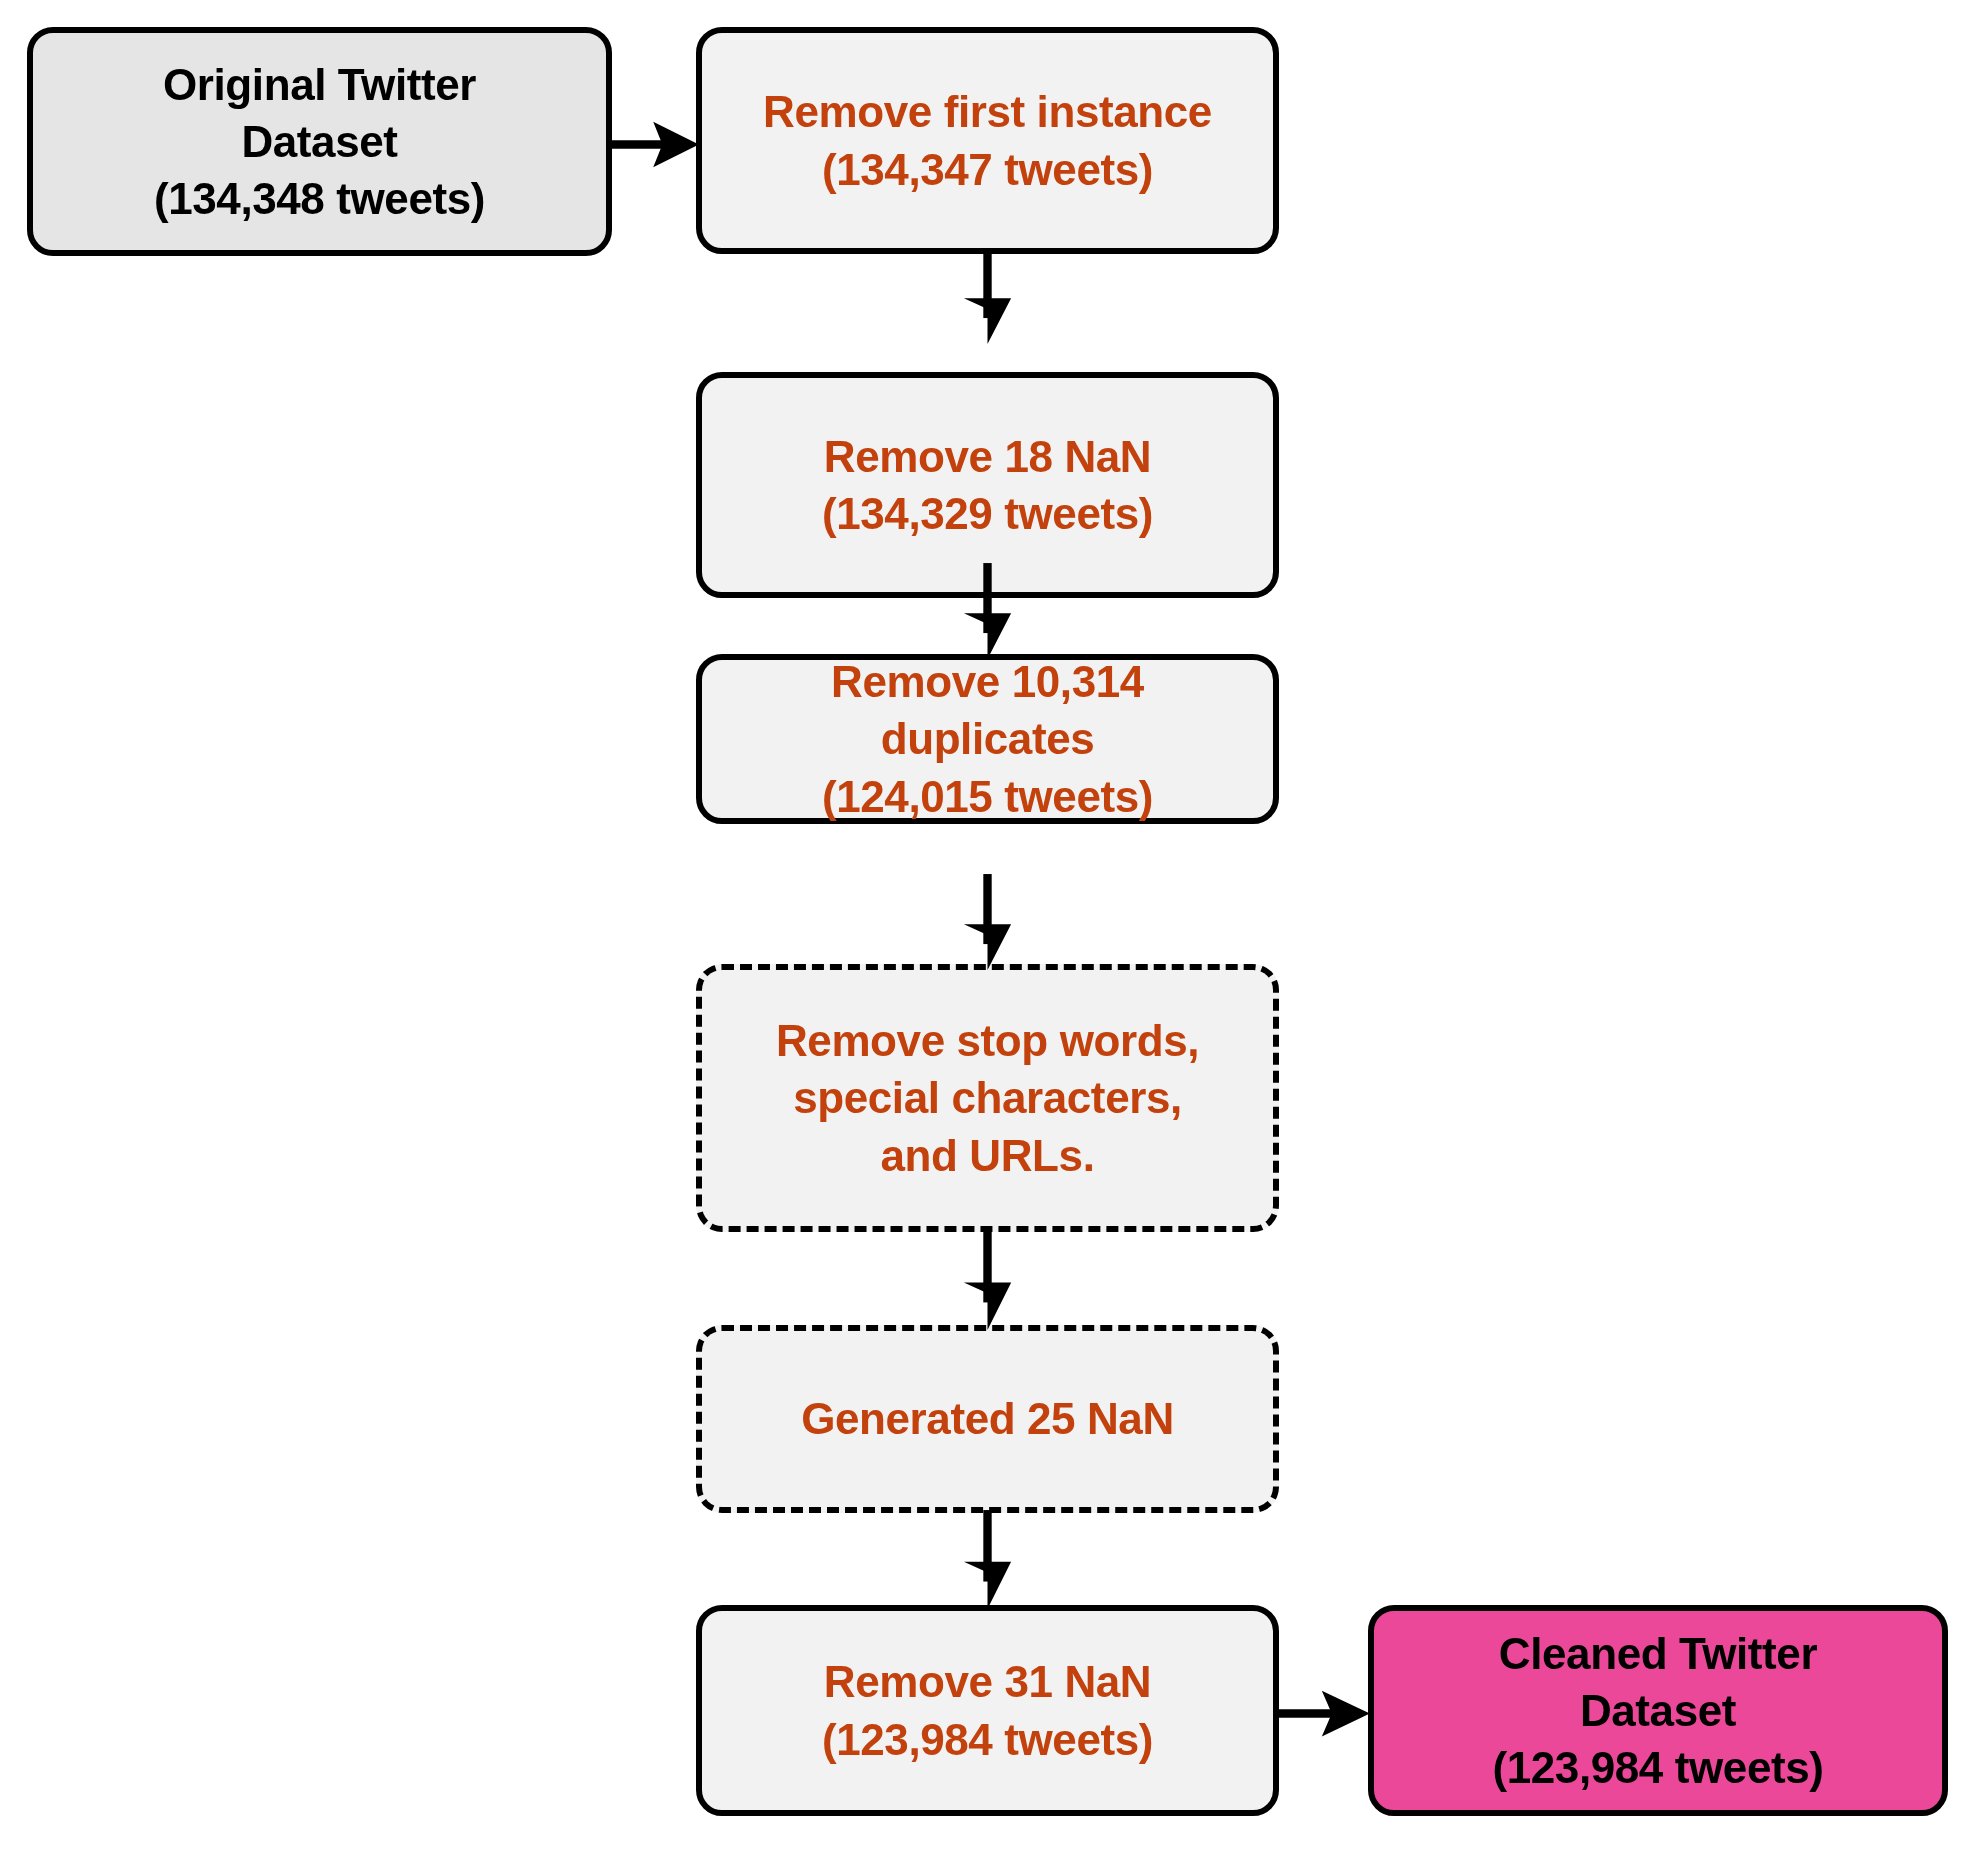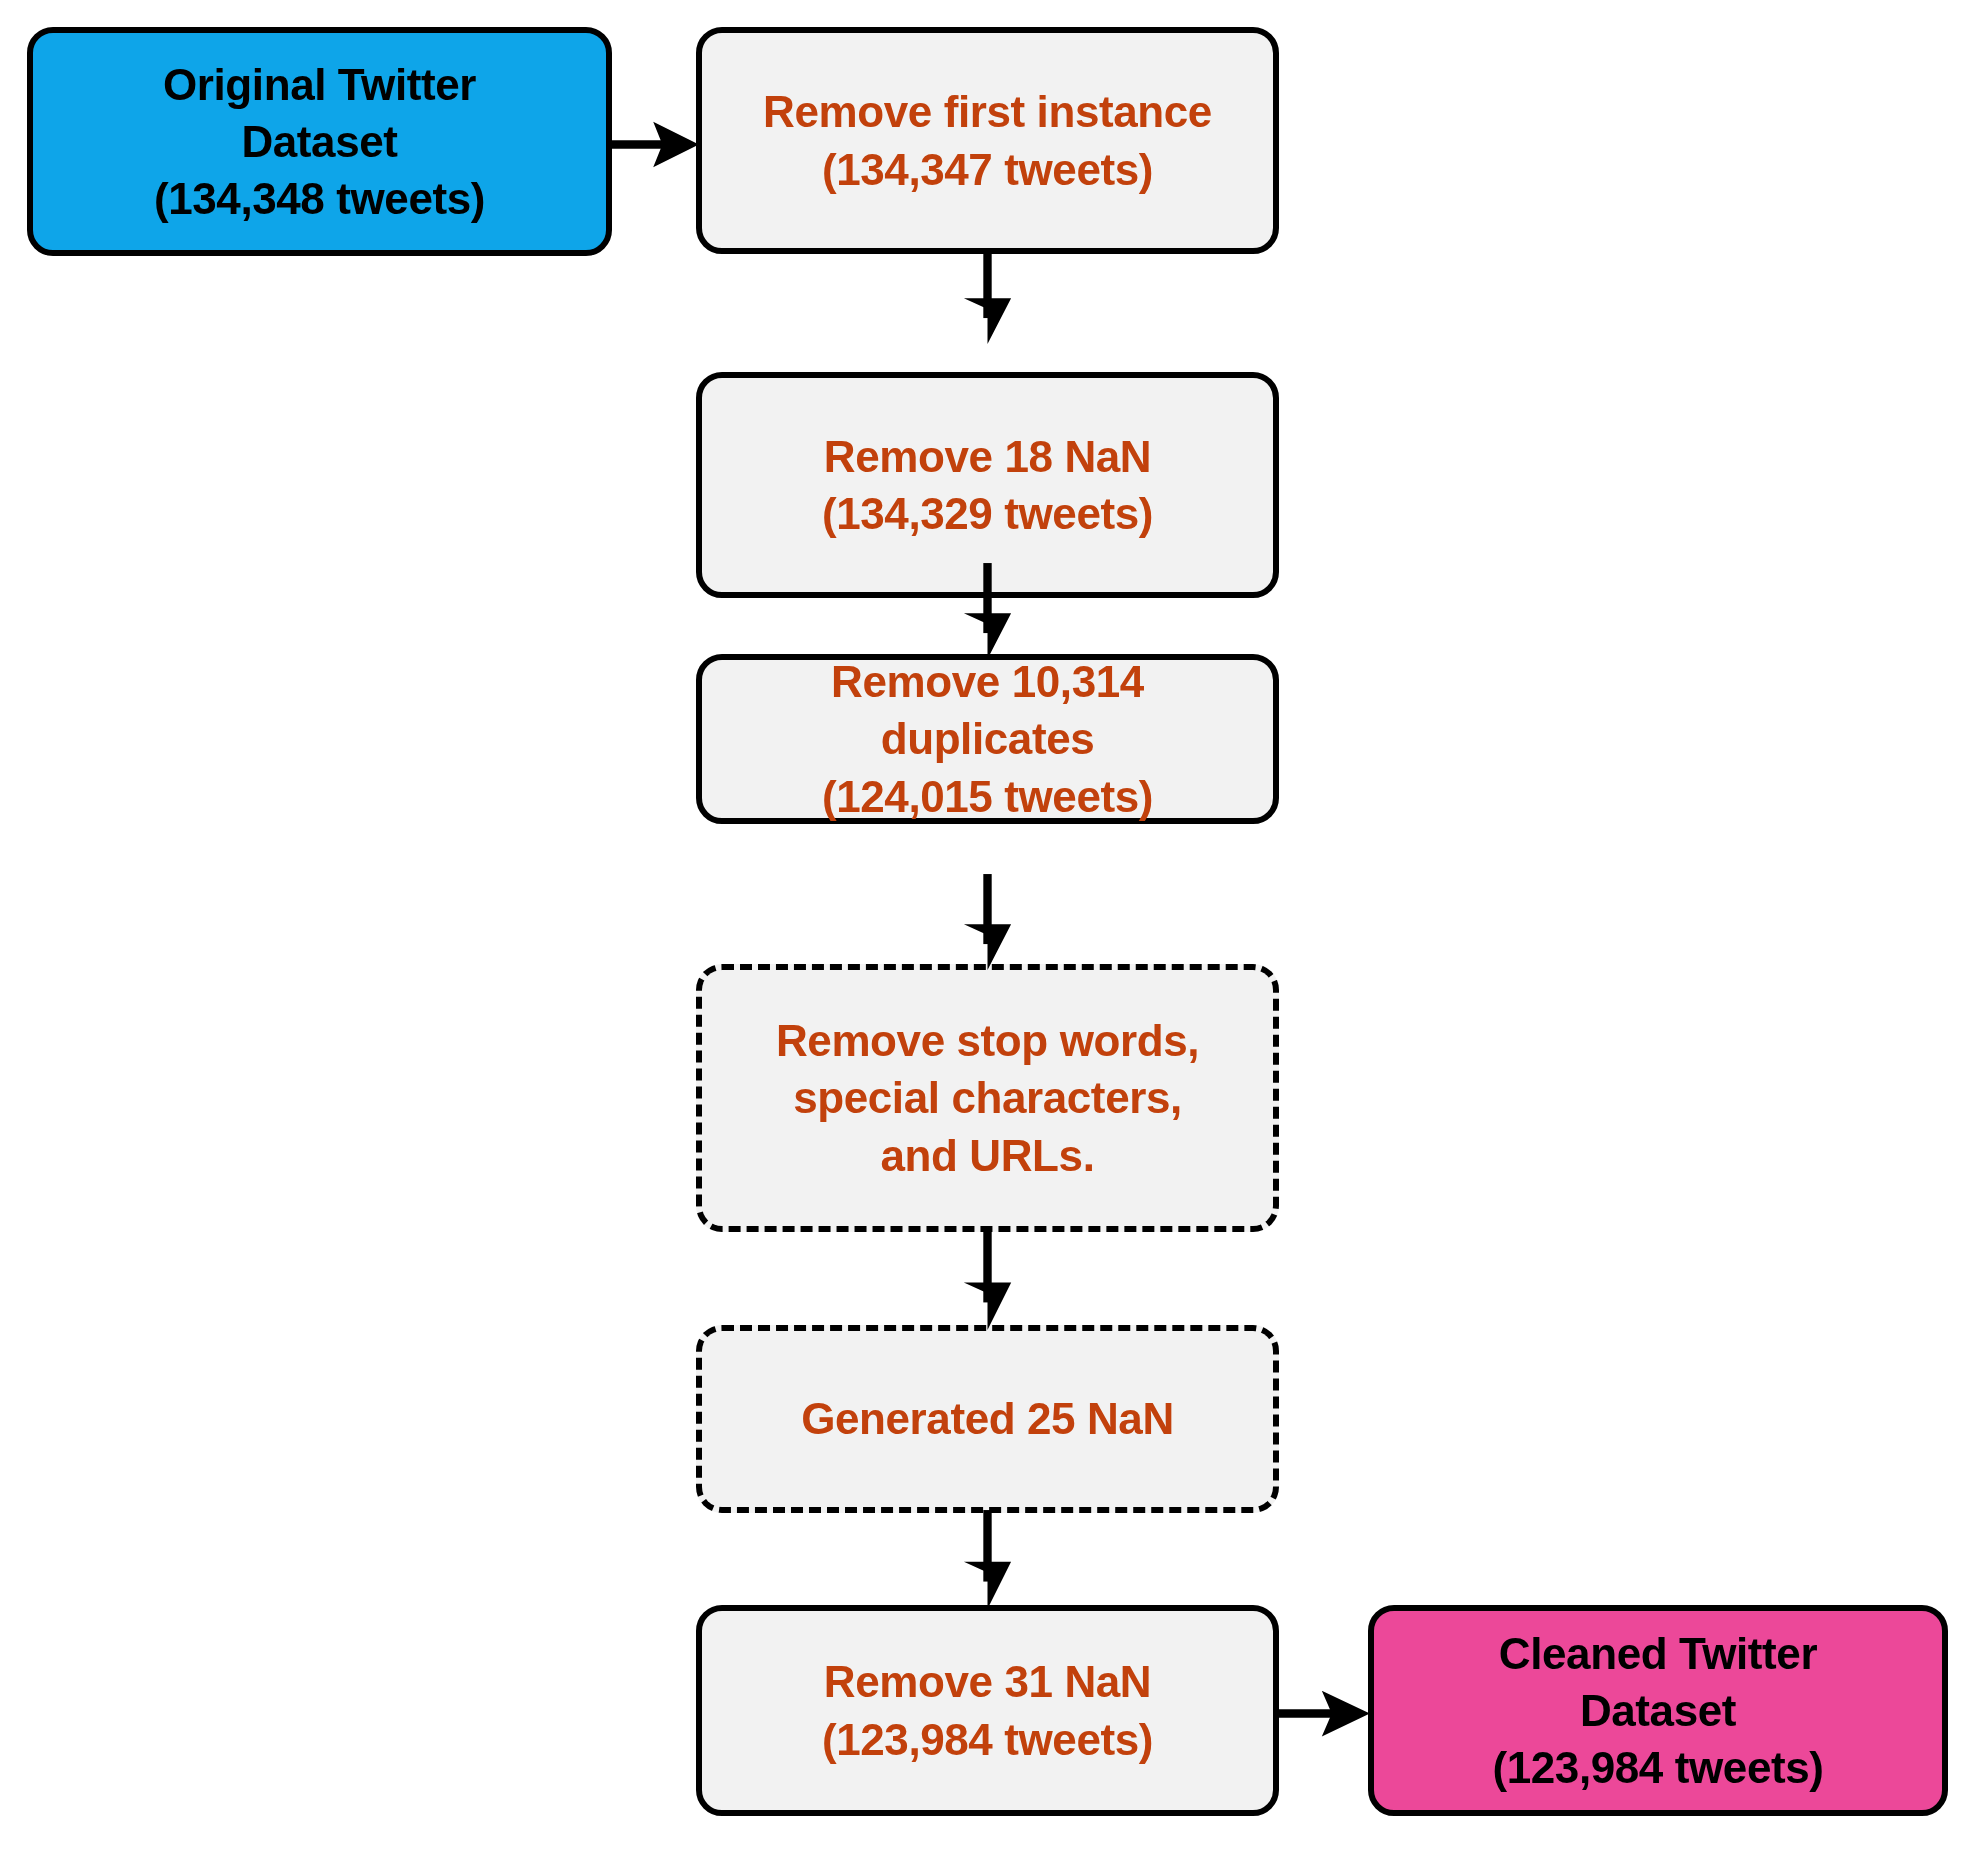--- a/index.html
+++ b/index.html
@@ -29,21 +29,21 @@
     letter-spacing: -0.4px;
     white-space: pre-line;
   }
   .node.solid {
     border: 6.9px solid #000000;
   }
   .node.dashed {
     border: 6.9px dashed #000000;
   }
   .fill-gray { background: #f2f2f2; color: #c2410c; }
-  .fill-blue { background: #0ea5e9; color: #000000; align-items: flex-end; }
+  .fill-blue { background: #e5e5e5; color: #000000; align-items: flex-end; }
   .fill-green { background: #ec4899; color: #000000; }
 
   .node-text {
     display: block;
     width: 100%;
     padding: 0 10.7px;
     box-sizing: border-box;
   }
 
   

